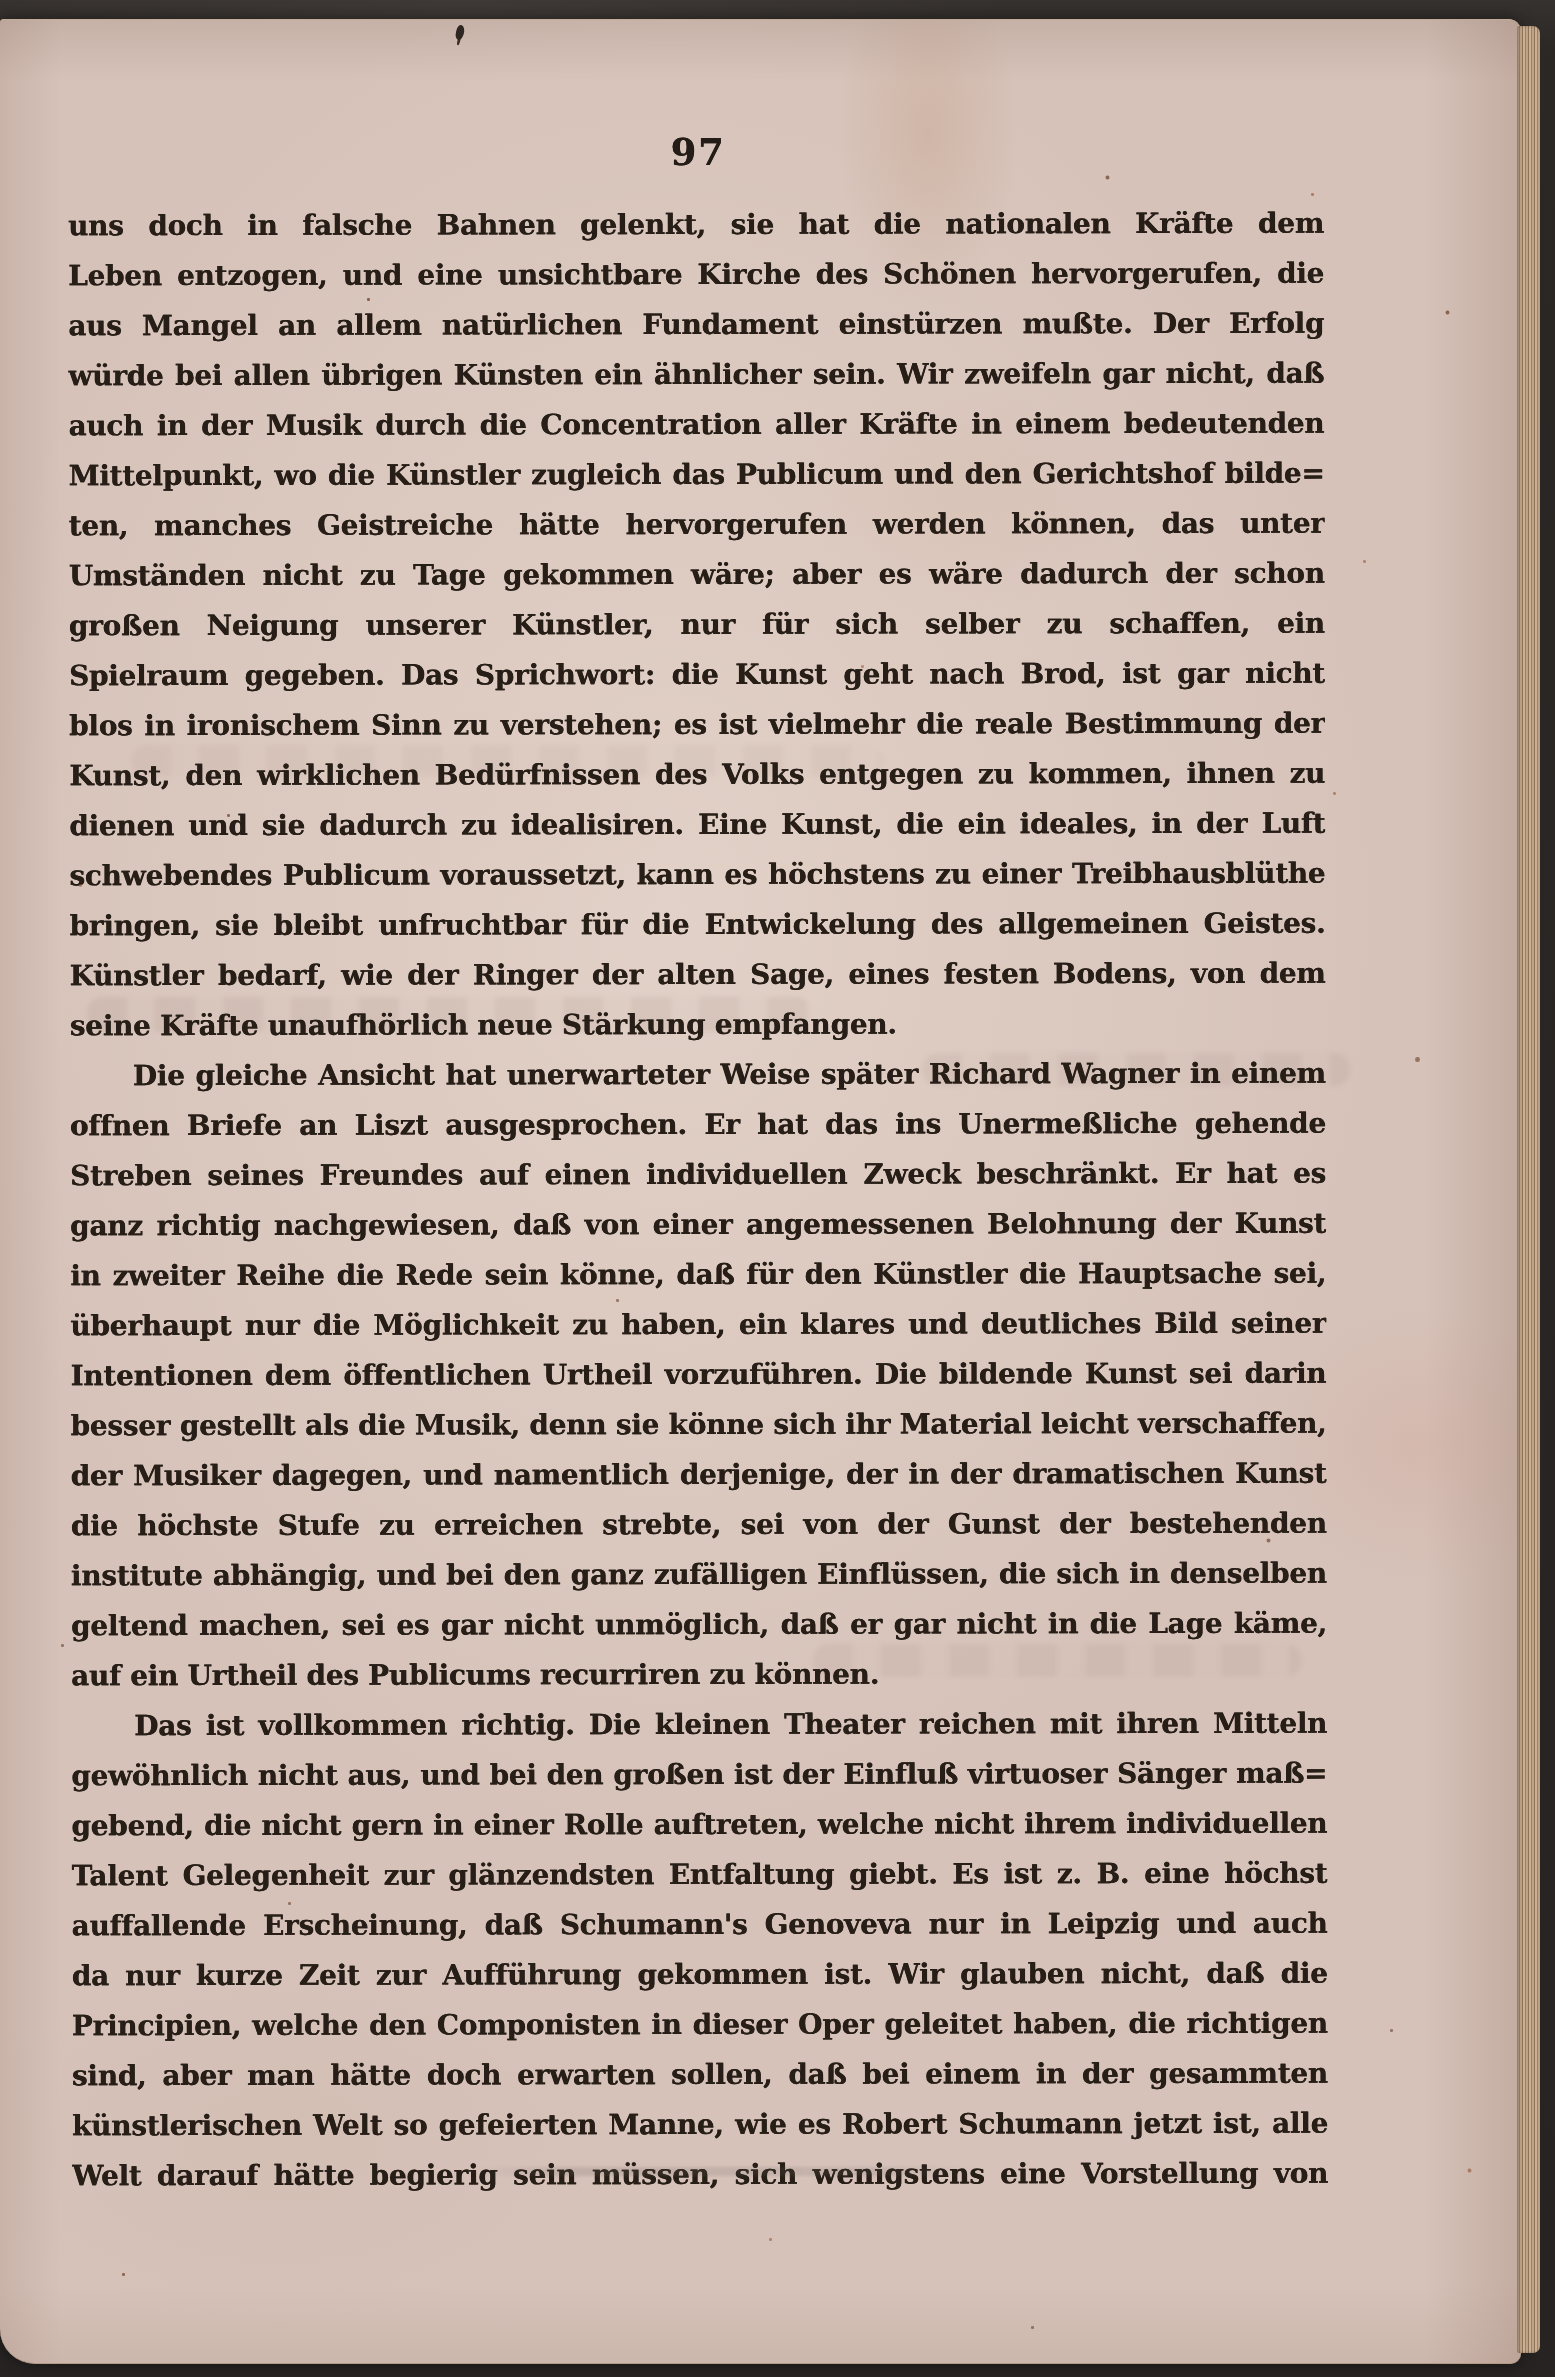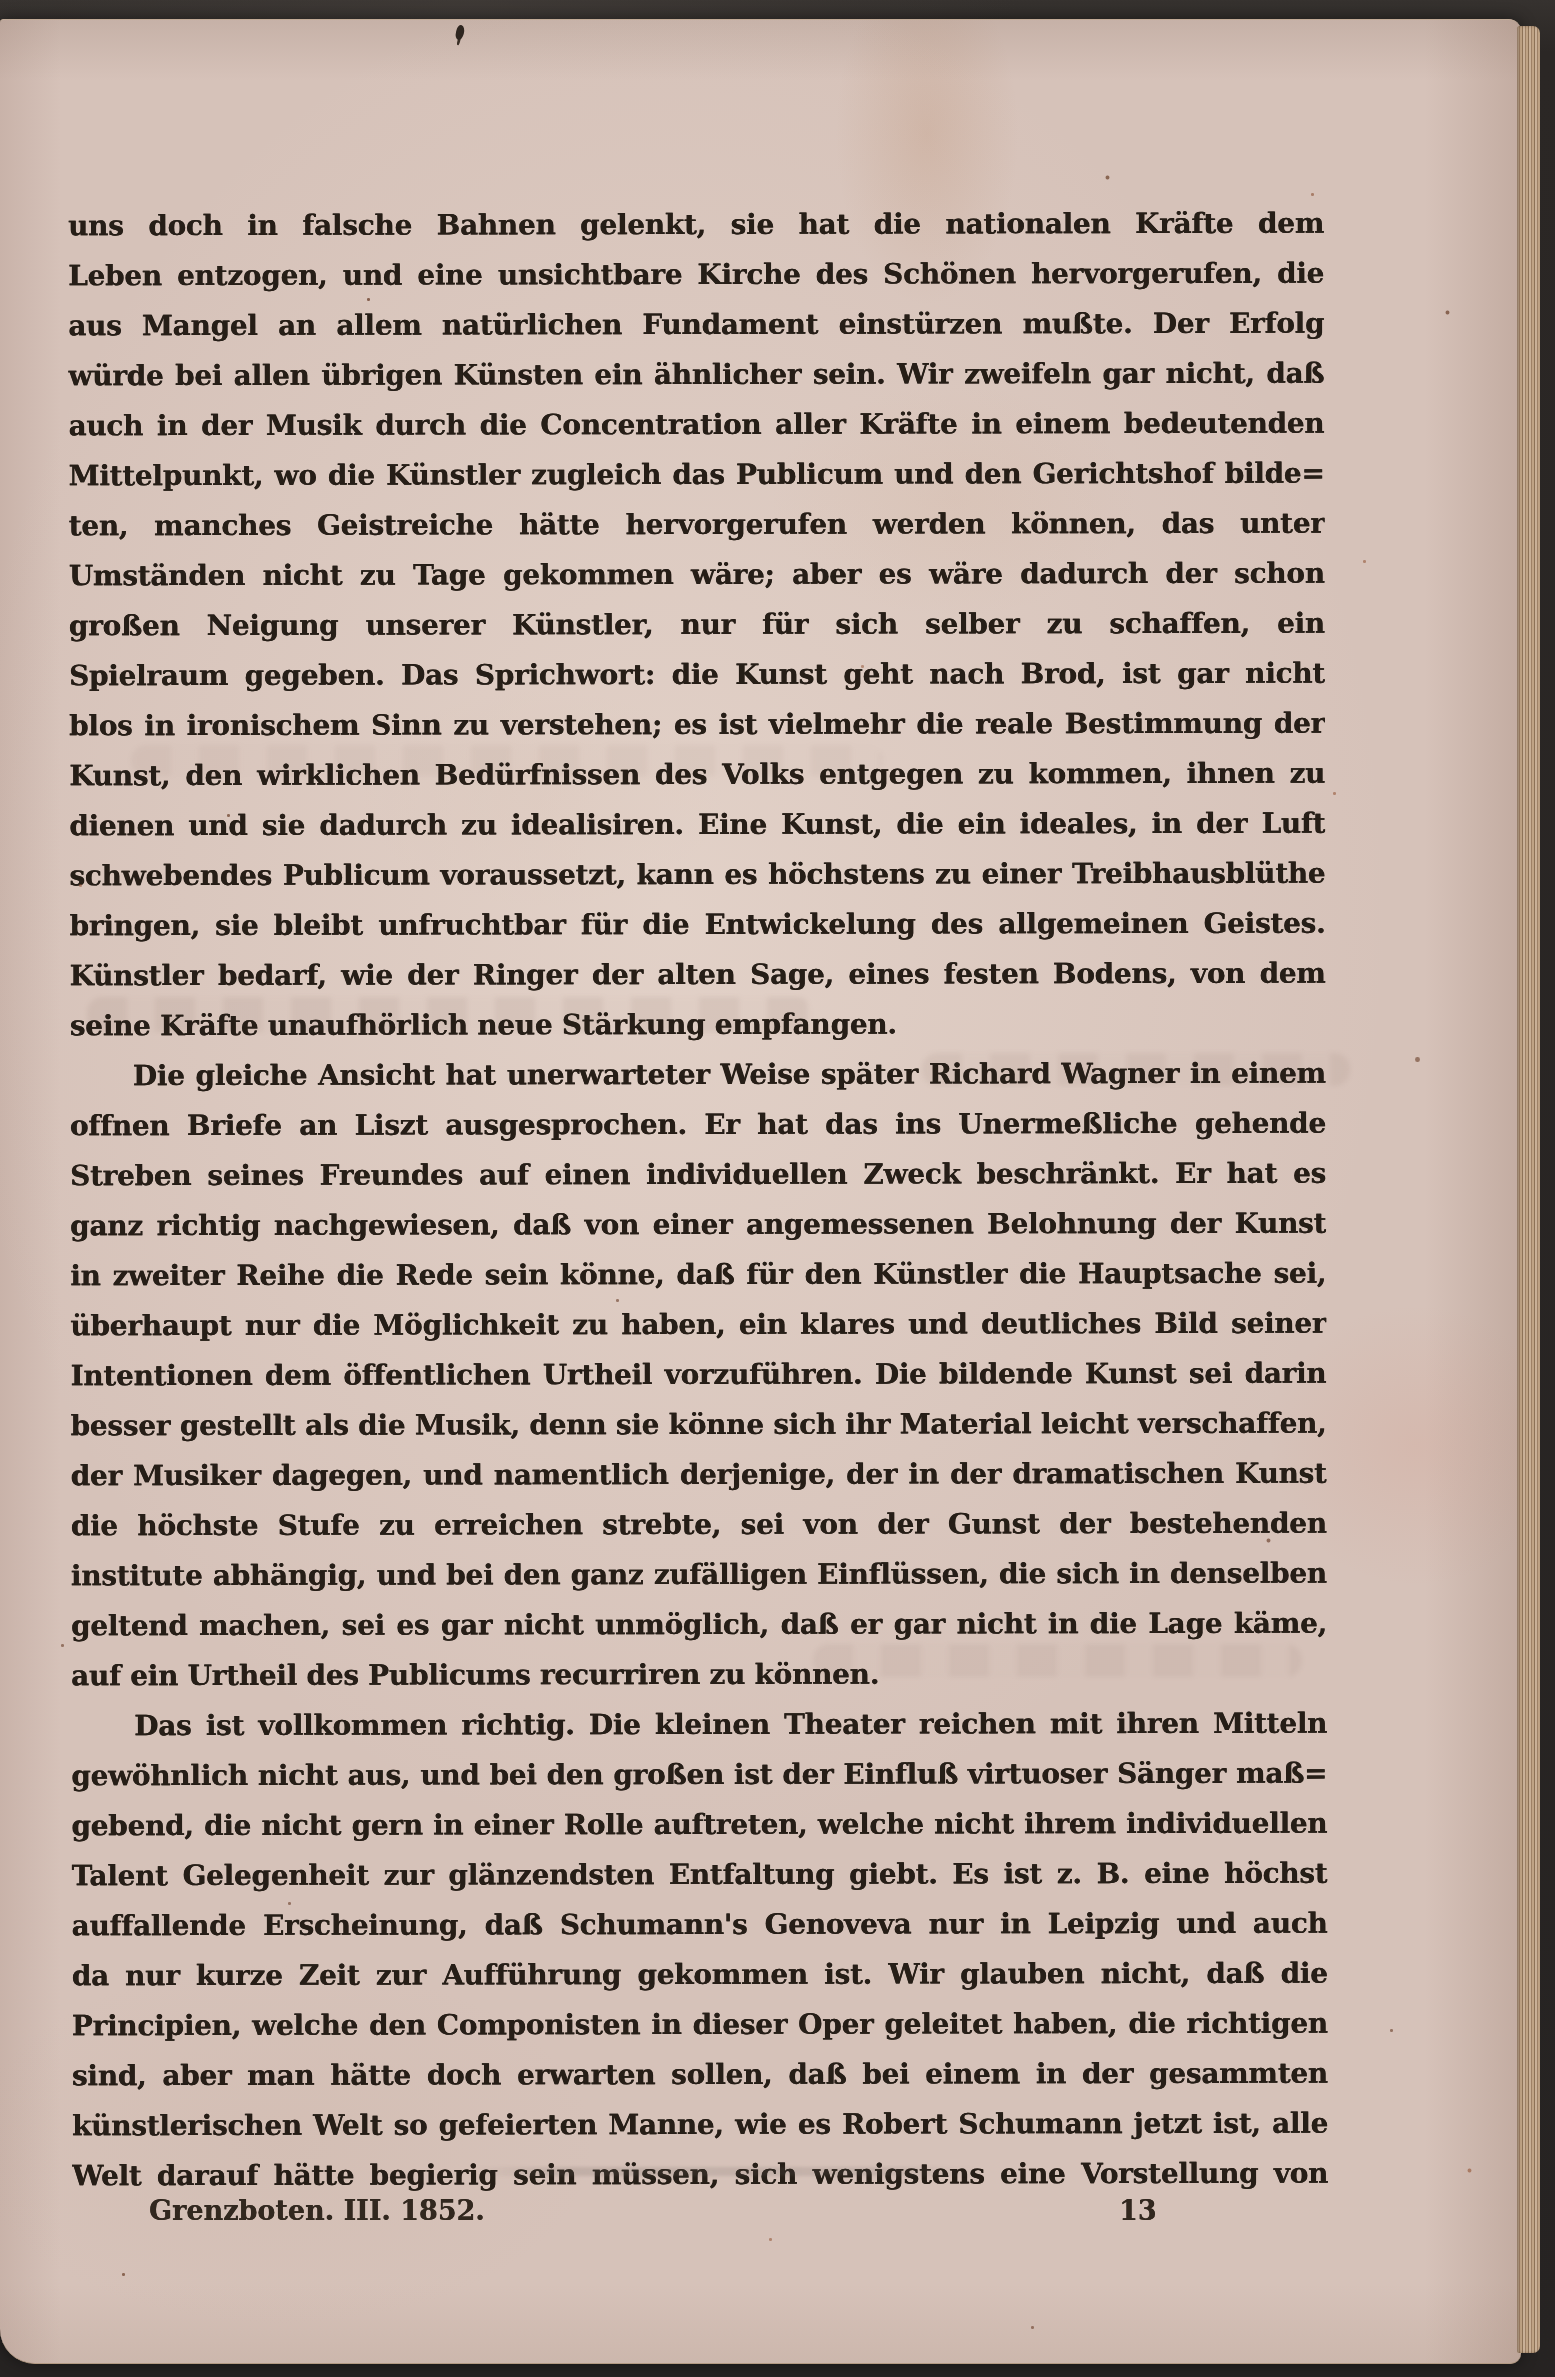--- a/index.html
+++ b/index.html
@@ -99,20 +99,21 @@
       402px 1940px 0 0 rgba(150,90,60,0.6),
       944px -105px 0 0 rgba(139,80,52,0.6);
   }
 </style>
 </head>
 <body>
 
 <div class="scene">
   <div class="paper">
     <span class="ink-speck"></span>
+    <div class="page-number">97</div>
     <div class="ghost g4"></div>
     <div class="ghost g1"></div>
     <div class="ghost g2"></div>
     <div class="ghost g3"></div>
     <div class="text-block" id="text-block">
         <div class="line j">uns doch in falsche Bahnen gelenkt, sie hat die nationalen Kräfte dem nationalen</div>
         <div class="line j">Leben entzogen, und eine unsichtbare Kirche des Schönen hervorgerufen, die zuletzt</div>
         <div class="line j">aus Mangel an allem natürlichen Fundament einstürzen mußte.  Der Erfolg</div>
         <div class="line j">würde bei allen übrigen Künsten ein ähnlicher sein.  Wir zweifeln gar nicht, daß</div>
         <div class="line j">auch in der Musik durch die Concentration aller Kräfte in einem bedeutenden</div>
@@ -147,20 +148,16 @@
         <div class="line j">Talent Gelegenheit zur glänzendsten Entfaltung giebt.  Es ist z. B. eine höchst</div>
         <div class="line j">auffallende Erscheinung, daß Schumann's Genoveva nur in Leipzig und auch</div>
         <div class="line j">da nur kurze Zeit zur Aufführung gekommen ist.  Wir glauben nicht, daß die</div>
         <div class="line j">Principien, welche den Componisten in dieser Oper geleitet haben, die richtigen</div>
         <div class="line j">sind, aber man hätte doch erwarten sollen, daß bei einem in der gesammten</div>
         <div class="line j">künstlerischen Welt so gefeierten Manne, wie es Robert Schumann jetzt ist, alle</div>
         <div class="line j">Welt darauf hätte begierig sein müssen, sich wenigstens eine Vorstellung von sei=</div>
       </div>
     <div class="smudge-line"></div>
     <div class="specks"></div>
-    <div class="footer">
-      <span>Grenzboten. III. 1852.</span>
-      <span class="sheet">13</span>
-    </div>
   </div>
   <div class="edge-stack"></div>
 </div>
 
 
 </body></html>

